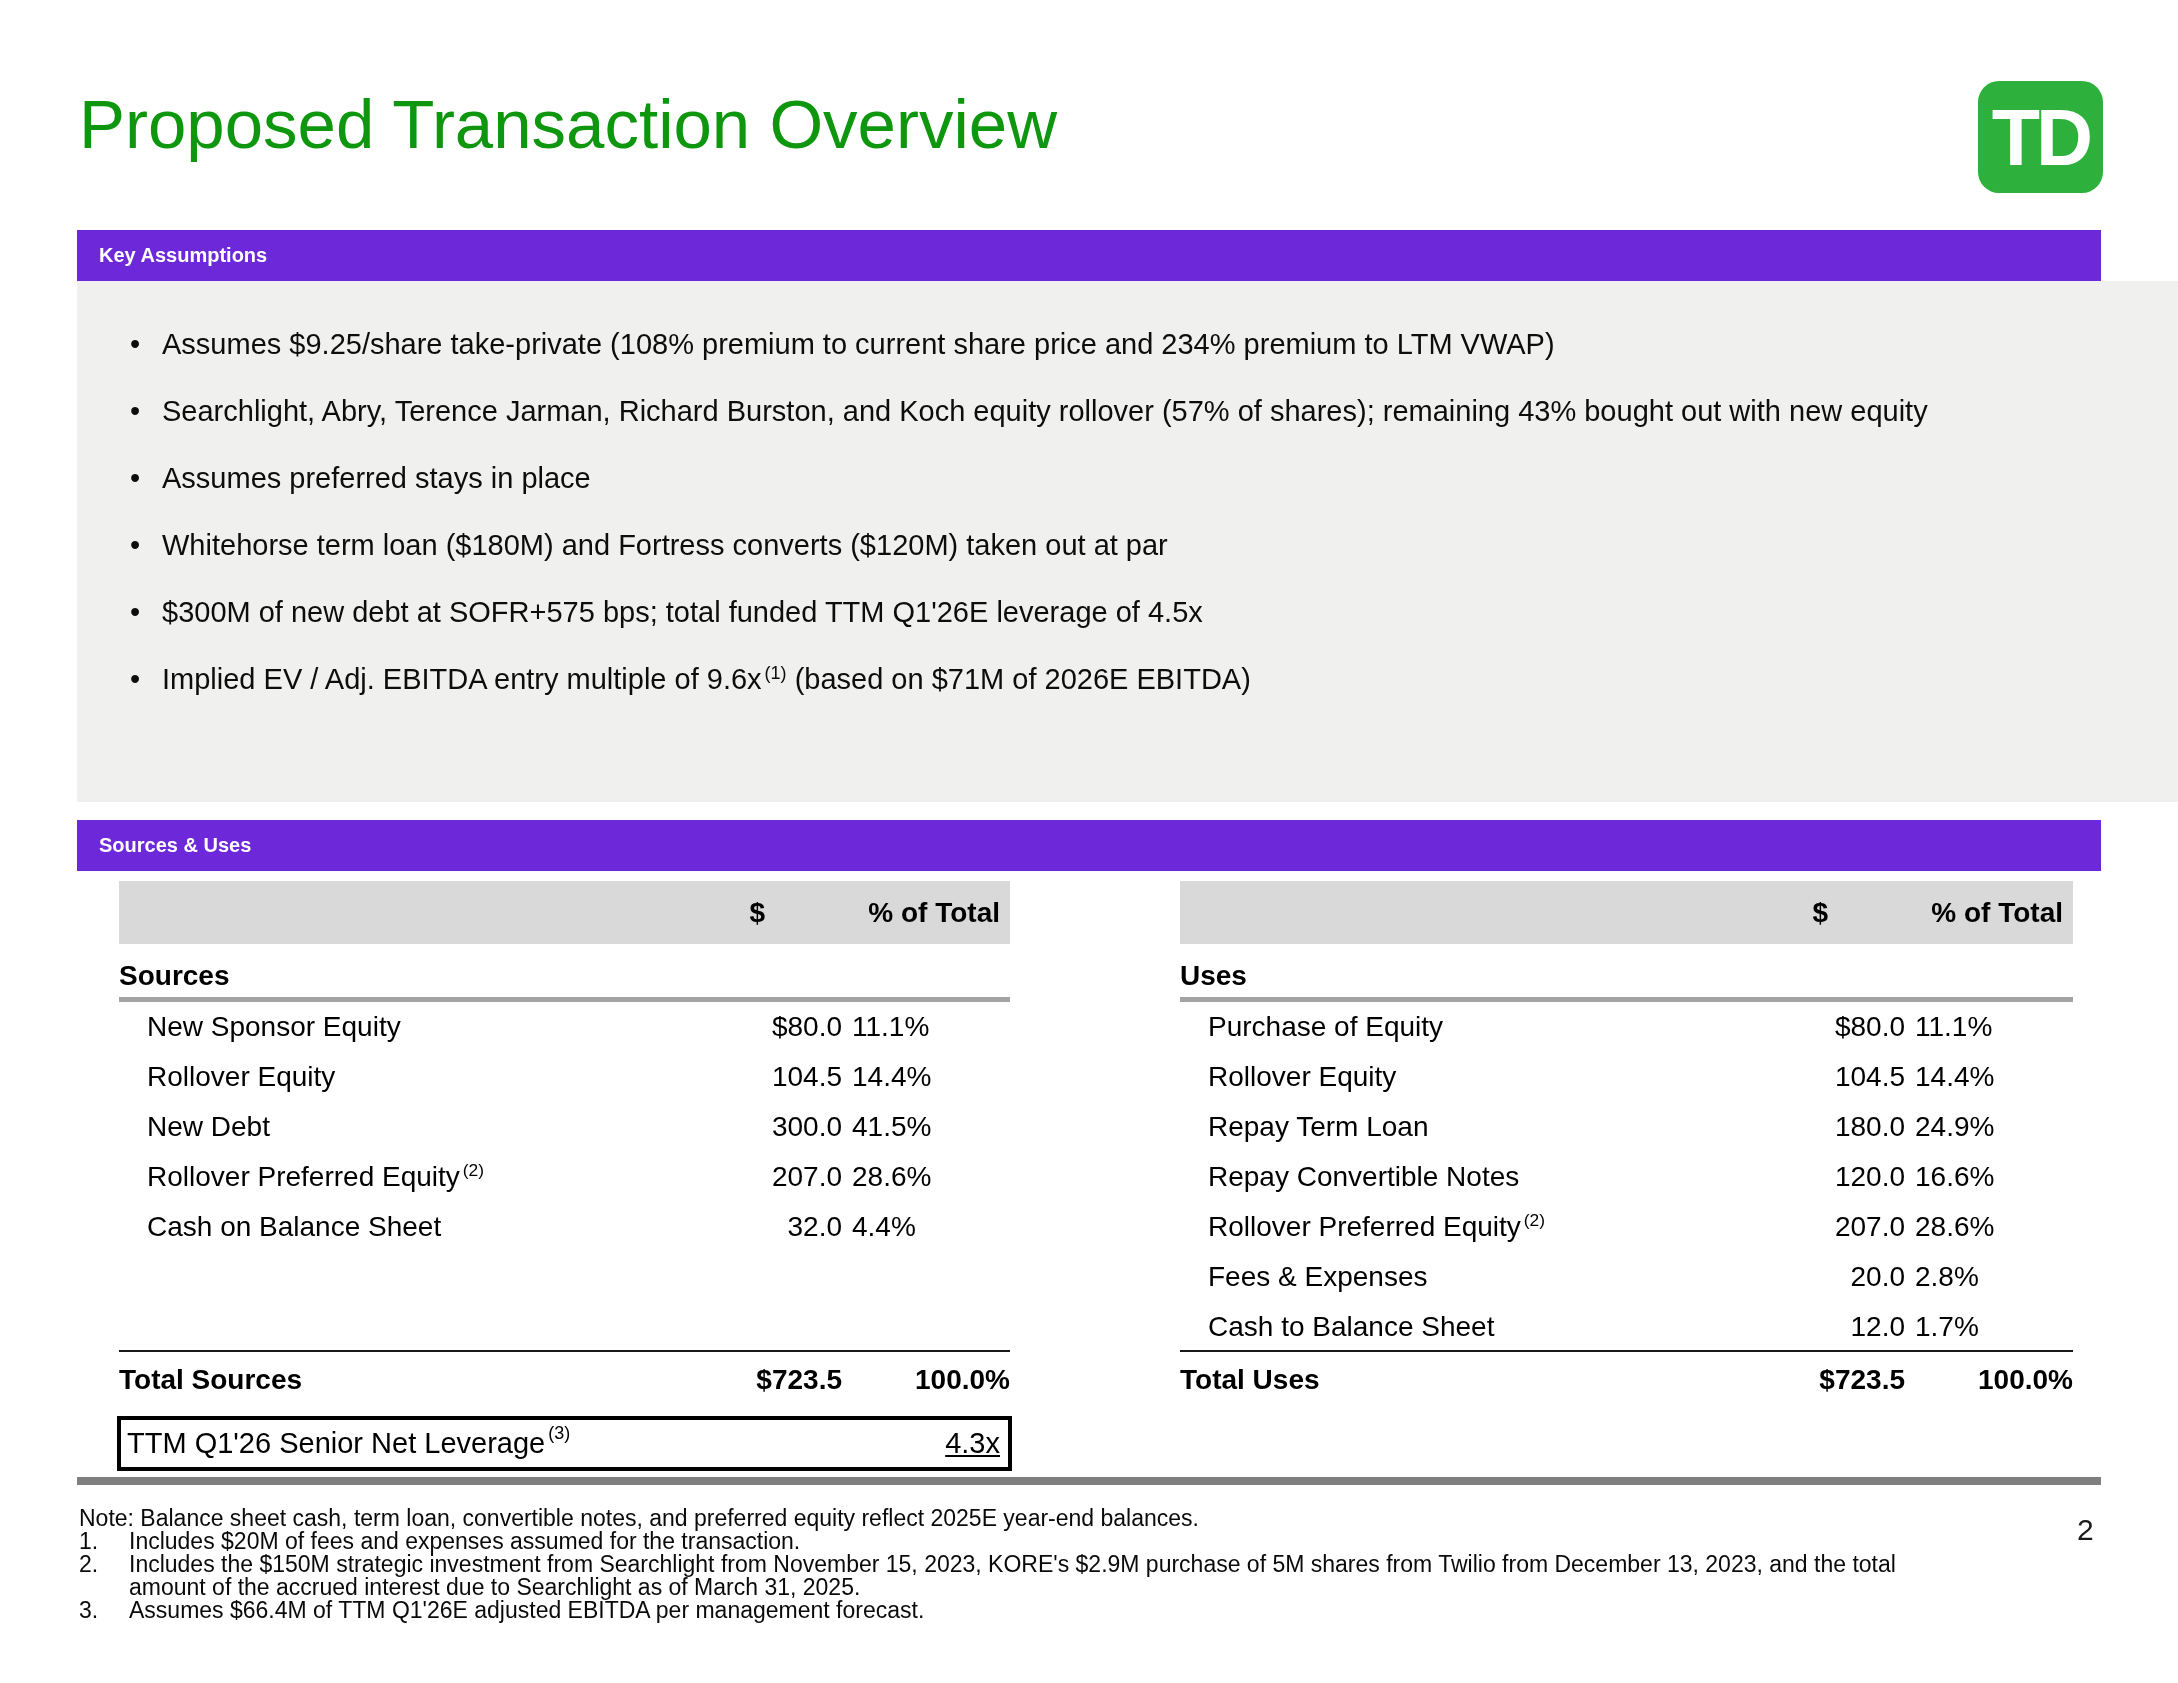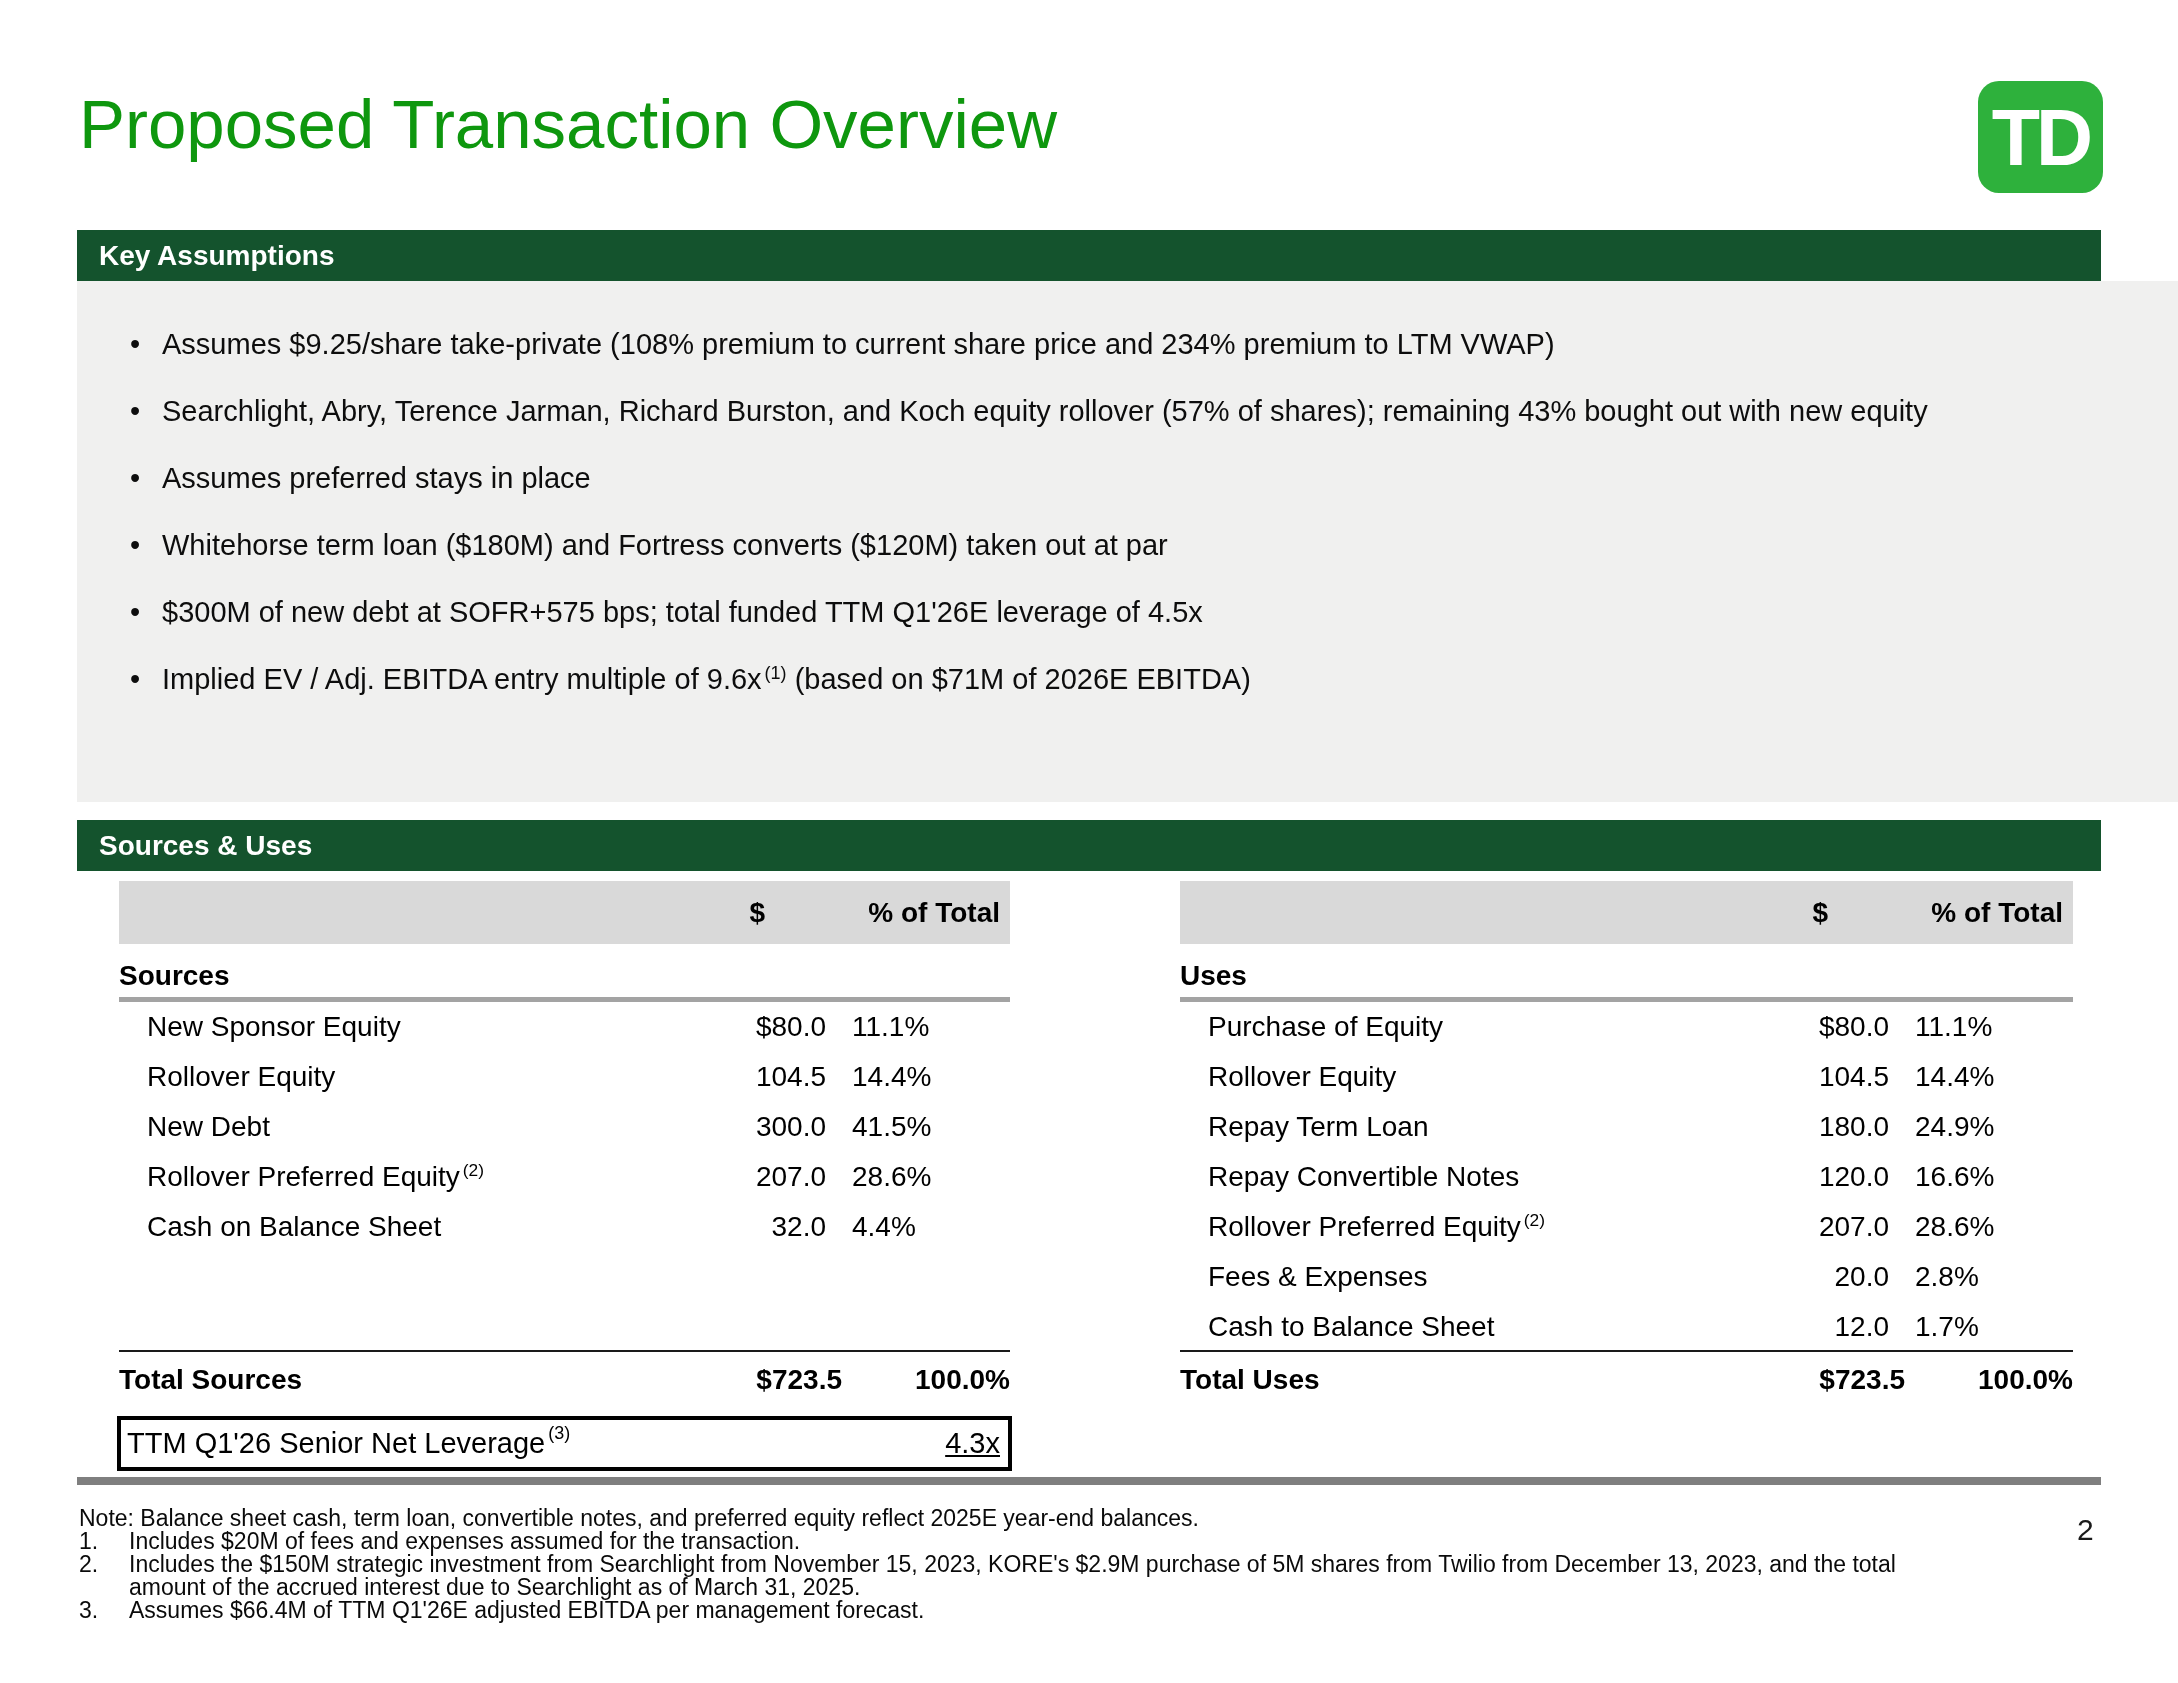--- a/index.html
+++ b/index.html
@@ -24,22 +24,22 @@
     display: flex; align-items: center; justify-content: center; border-radius: 21px;
   }
   .td-logo span {
     color: #ffffff; font-weight: 700; font-size: 79px;
     letter-spacing: -4px; line-height: 1;
   }
 
   
   .section-bar {
     position: absolute; left: 77px; width: 2024px; height: 51px;
-    background: #14532d; color: #ffffff;
-    font-size: 28px; font-weight: 700;
+    background: #6d28d9; color: #ffffff;
+    font-size: 20px; font-weight: 700;
     line-height: 51px; padding-left: 22px;
   }
   .bar-assumptions { top: 230px; }
   .bar-sources-uses { top: 820px; }
 
   
   .assumptions-panel {
     position: absolute; left: 77px; top: 281px;
     width: 2126px; height: 521px;
     background: #f0f0ef;
@@ -85,21 +85,21 @@
   .group-row {
     margin-top: 16px;
     font-size: 28px; font-weight: 700;
     padding-bottom: 5px;
     border-bottom: 5px solid #a3a3a3;
   }
 
   .rows { height: 348px; }
   .row {
     display: flex; align-items: center;
-    height: 50px; font-size: 28px; gap: 16px;
+    height: 50px; font-size: 28px;
   }
   .row .c-label  { flex: 1; padding-left: 28px; white-space: nowrap; }
   .row .c-dollar { width: 178px; text-align: right; padding-right: 10px; }
   .row .c-pct    { width: 158px; text-align: left; }
 
   .total-row {
     border-top: 2px solid #1a1a1a;
     height: 57px; display: flex; align-items: center;
     font-size: 28px; font-weight: 700;
   }

